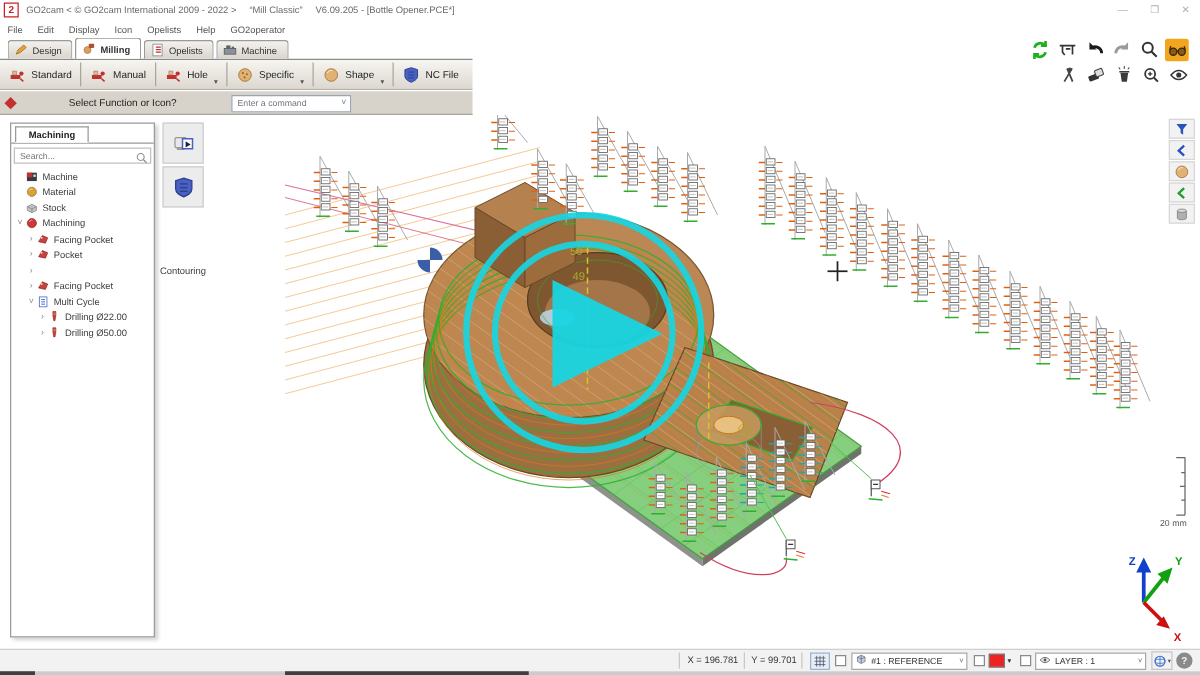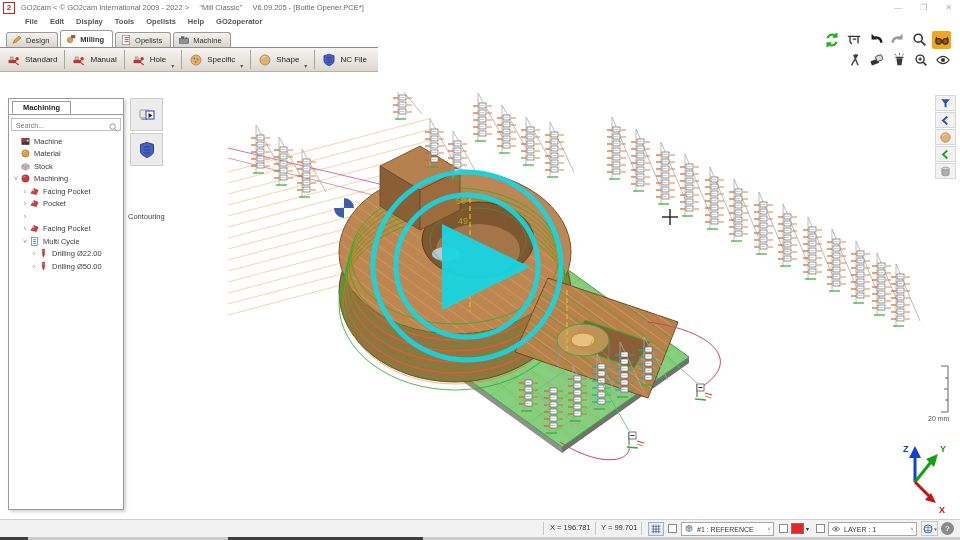--- a/index.html
+++ b/index.html
@@ -6,21 +6,21 @@
   .app{position:relative;width:960px;height:540px;background:#fff;overflow:hidden;
        font-family:"Liberation Sans","DejaVu Sans",sans-serif;-webkit-font-smoothing:antialiased;}
   
   .titlebar{position:absolute;left:0;top:0;width:960px;height:15px;background:#fff;display:flex;align-items:center;}
   .logo{width:10px;height:10px;margin-left:3px;border:1.5px solid #c22;color:#c22;font-size:8px;font-weight:bold;
         display:flex;align-items:center;justify-content:center;line-height:1;}
   .title{margin-left:6px;font-size:7.5px;color:#6a6a6a;white-space:pre;}
   .winctl{position:absolute;right:8px;top:0;height:15px;display:flex;gap:18px;align-items:center;color:#b0b0b0;font-size:8px;}
   .winctl span{cursor:default;}
   
-  .menubar{position:absolute;left:19px;top:15px;height:13px;display:flex;align-items:center;font-weight:bold;}
+  .menubar{position:absolute;left:0;top:15px;height:13px;display:flex;align-items:flex-end;}
   .menu-item{font-size:7.5px;color:#555;padding:0 6px;}
   
   .tabstrip{position:absolute;left:6px;top:30px;height:17px;display:flex;gap:2px;align-items:flex-end;z-index:3;}
   .tab{display:flex;align-items:center;gap:3px;height:14px;padding:0 8px 0 4px;font-size:7.5px;color:#333;
        background:linear-gradient(#f4f2ee,#d9d5cd);border:1px solid #9a9a9a;border-bottom:none;border-radius:3px 3px 0 0;}
   .tab.active{background:#fff;font-weight:bold;height:16px;}
   
   .toolbar{position:absolute;left:0;top:47px;width:378px;height:25px;display:flex;align-items:stretch;
            background:linear-gradient(#f7f5f1,#dcd8d0);border-top:1px solid #8a8a8a;border-bottom:1px solid #b4b0a8;box-sizing:border-box;}
   .tbtn{display:flex;align-items:center;gap:4px;padding:0 7px;font-size:8px;color:#222;position:relative;text-align:right;}
@@ -90,21 +90,21 @@
       <span>—</span>
       <span>❐</span>
       <span>✕</span>
     </span>
   </div>
 
   <div class="menubar" id="menubar">
       <span class="menu-item">File</span>
       <span class="menu-item">Edit</span>
       <span class="menu-item">Display</span>
-      <span class="menu-item">Tools</span>
+      <span class="menu-item">Icon</span>
       <span class="menu-item">Opelists</span>
       <span class="menu-item">Help</span>
       <span class="menu-item">GO2operator</span>
     </div>
   <div class="tabstrip" id="tabstrip">
       <div class="tab">
         <svg viewBox="0 0 18 18" width="12" height="12">
           <path d="M3 14l2-5 7-6 3 3-7 6z" fill="#e8a040" stroke="#8a6010" stroke-width="0.8"></path>
         </svg>
         <span>Design</span>
@@ -261,20 +261,28 @@
       <div class="tsep"></div>
       <div class="tbtn">
         <svg viewBox="0 0 18 18" width="14" height="14">
           <path d="M9 1.5l6.5 2v6.5c0 3.5-3.2 5-6.5 6.5C5.7 15 2.5 13.5 2.5 10V3.5z" fill="#4a5fc0" stroke="#2a3f90"></path>
           <path d="M6 6h6M6 9h6M6 12h6" stroke="#2a3f90" stroke-width="1"></path>
         </svg>
         <span>NC File</span>
       </div>
     </div>
 
+  <div class="cmdbar">
+    <span class="cmdicon"></span>
+    <span class="prompt">Select Function or Icon?</span>
+    <span class="combo">
+      <input placeholder="Enter a command" style="">
+      <span class="chev">˅</span>
+    </span>
+  </div>
 
   <div class="panel">
     <div class="ptab">Machining</div>
     <div class="pline"></div>
     <div class="searchrow">
       <input placeholder="Search..." style="">
       <span class="sicon" id="searchicon"><svg viewBox="0 0 18 18" width="11" height="11">
             <circle cx="7.5" cy="7.5" r="4.5" fill="none" stroke="#888" stroke-width="1.4"></circle>
             <path d="M10.8 10.8L15 15" stroke="#888" stroke-width="1.6"></path>
           </svg></span>

